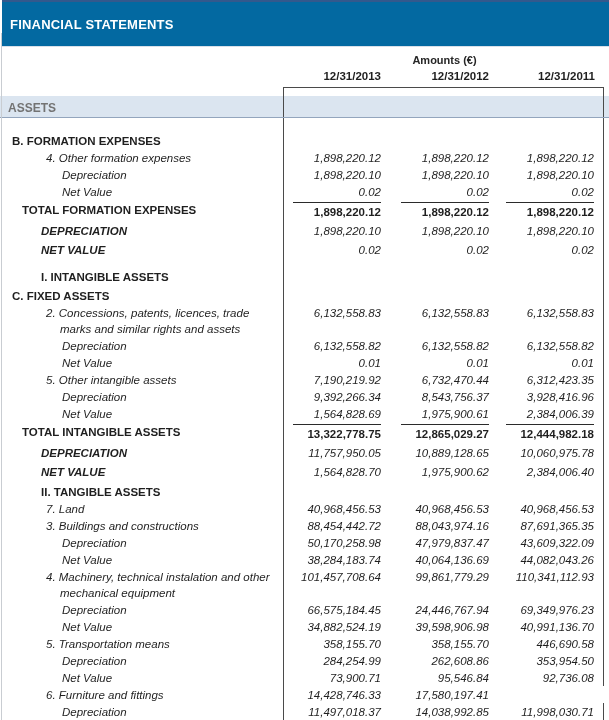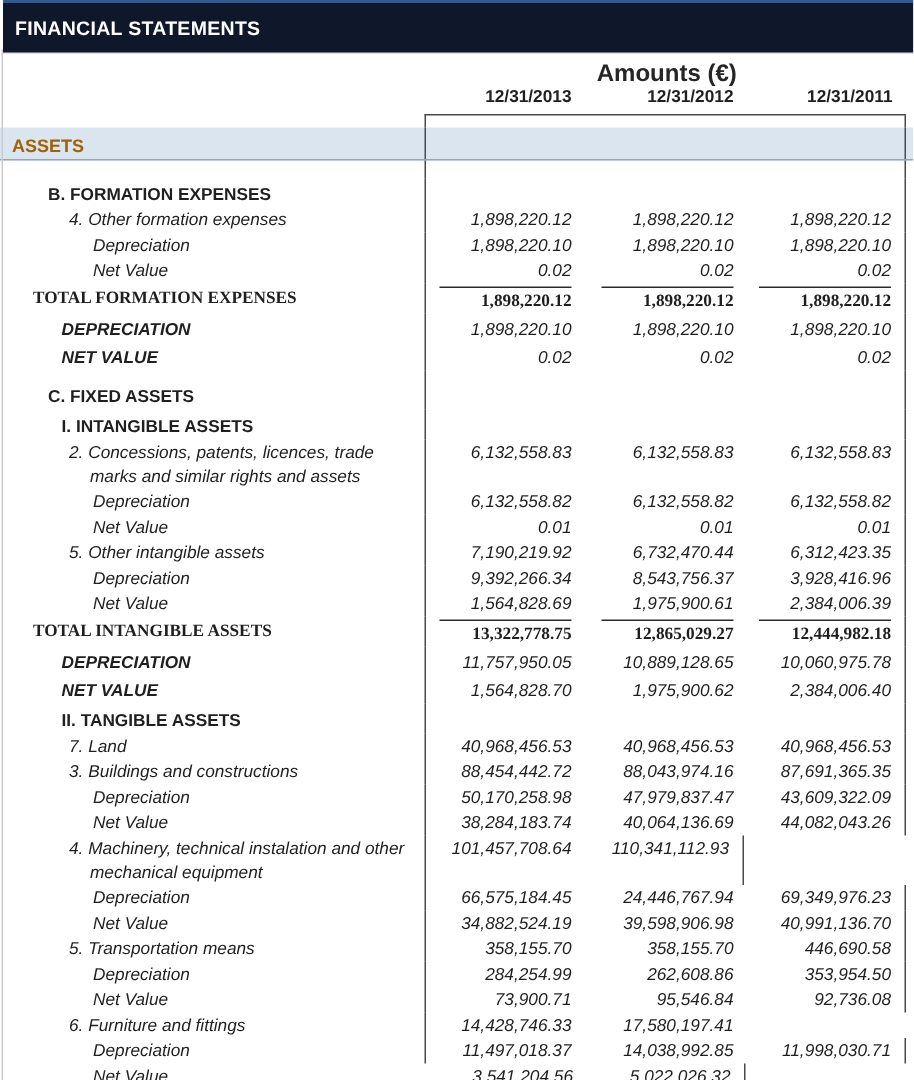--- a/index.html
+++ b/index.html
@@ -12,35 +12,35 @@
     font-family:"Liberation Sans","DejaVu Sans",sans-serif;
     color:#1f1f1f;
   }
   .page-left-edge {
     position:absolute; left:1px; top:33px; bottom:0; width:1px;
     background:#c9cdd2;
   }
   
   .titlebar {
     margin-left:2px;
-    height:36px;
-    background:#0f172a;
+    height:47px;
+    background:#0369a1;
     border-top:2px solid #33598d;
     border-bottom:1px solid #d9e0e9;
     display:flex; align-items:center;
     padding-left:8px;
   }
   .titlebar span {
     color:#ffffff; font-weight:bold; font-size:13px; letter-spacing:.2px;
   }
   
   .amounts {
     margin-left:285px; width:319px;
     margin-top:6px; height:15px;
-    text-align:center; font-weight:bold; font-size:16px; color:#262626;
+    text-align:center; font-weight:bold; font-size:11px; color:#262626;
     line-height:15px;
   }
   .dates { display:flex; height:19px; align-items:flex-start; }
   .dates .label { width:283px; }
   .hval {
     text-align:right; padding-right:9px; padding-bottom:3px;
     font-weight:bold; font-size:12px; color:#262626; line-height:14px;
   }
   .hval.h0 { width:107px; }
   .hval.h1 { width:108px; }
@@ -52,35 +52,35 @@
   .val  { text-align:right; padding-right:9px; }
   .val.c0 { width:107px; border-left:1px solid #4a4a4a; }
   .val.c1 { width:108px; }
   .val.c2 { width:106px; border-right:1px solid #4a4a4a; }
   
   .r-boxlead { height:9px; }
   .r-boxlead .val { border-top:1px solid #4a4a4a; }
   
   .r-band { min-height:22px; background:#dbe5f0; border-bottom:1px solid #93a5bd; }
   .r-band .label {
-    font-weight:bold; font-size:12px; color:#a16207;
+    font-weight:bold; font-size:12px; color:#737373;
     padding-left:8px; padding-top:4px;
   }
   .r-bandgap { height:12px; }
   
   .r-section1 { min-height:19px; } .r-section1 .cell { padding-top:3px; }
-  .r-section1 .label { font-weight:bold; padding-left:32px; }
+  .r-section1 .label { font-weight:bold; padding-left:12px; }
   .r-section2 { min-height:20px; } .r-section2 .cell { padding-top:4px; }
   .r-section2 .label { font-weight:bold; padding-left:41px; }
   .r-item { min-height:17px;font-style:italic; } .r-item .cell { padding-top:1px; }
   .r-item .label { padding-left:60px; text-indent:-14px; }
   .r-detail { min-height:17px; } .r-detail .cell { padding-top:1px; }
   .r-detail .label { font-style:italic; padding-left:62px; }
   .r-detail .val { font-style:italic; }
-  .r-total { min-height:20px;font-family:Liberation Serif, serif; } .r-total .cell { padding-top:2px; }
+  .r-total { min-height:20px; } .r-total .cell { padding-top:2px; }
   .r-total .label { font-weight:bold; padding-left:22px; }
   .r-total .val { font-weight:bold; }
   .r-total .val span {
     display:inline-block; min-width:88px; text-align:right;
     border-top:1px solid #2b2b2b; padding-top:1px;
   }
   .r-subtotal { min-height:19px; } .r-subtotal .cell { padding-top:3px; }
   .r-subtotal .label { font-weight:bold; font-style:italic; padding-left:41px; }
   .r-subtotal .val { font-style:italic; }
   .r-spacer { }
@@ -168,28 +168,28 @@
         <div class="cell val c0"><span>0.02</span></div>
         <div class="cell val c1"><span>0.02</span></div>
         <div class="cell val c2"><span>0.02</span></div>
       </div>
       <div class="row r-spacer" style="height: 7px;">
         <div class="cell label"></div>
         <div class="cell val c0"></div>
         <div class="cell val c1"></div>
         <div class="cell val c2"></div>
       </div>
+      <div class="row r-section2">
+        <div class="cell label"><span>I. INTANGIBLE ASSETS</span></div>
+        <div class="cell val c0"></div>
+        <div class="cell val c1"></div>
+        <div class="cell val c2"></div>
+      </div>
       <div class="row r-section1">
         <div class="cell label"><span>C. FIXED ASSETS</span></div>
-        <div class="cell val c0"></div>
-        <div class="cell val c1"></div>
-        <div class="cell val c2"></div>
-      </div>
-      <div class="row r-section2">
-        <div class="cell label"><span>I. INTANGIBLE ASSETS</span></div>
         <div class="cell val c0"></div>
         <div class="cell val c1"></div>
         <div class="cell val c2"></div>
       </div>
       <div class="row r-item">
         <div class="cell label"><span>2. Concessions, patents, licences, trade marks and similar rights and assets</span></div>
         <div class="cell val c0"><span>6,132,558.83</span></div>
         <div class="cell val c1"><span>6,132,558.83</span></div>
         <div class="cell val c2"><span>6,132,558.83</span></div>
       </div>
@@ -267,20 +267,21 @@
       </div>
       <div class="row r-detail">
         <div class="cell label"><span>Net Value</span></div>
         <div class="cell val c0"><span>38,284,183.74</span></div>
         <div class="cell val c1"><span>40,064,136.69</span></div>
         <div class="cell val c2"><span>44,082,043.26</span></div>
       </div>
       <div class="row r-item">
         <div class="cell label"><span>4. Machinery, technical instalation and other mechanical equipment</span></div>
         <div class="cell val c0"><span>101,457,708.64</span></div>
+        <div class="cell val c1"><span>99,861,779.29</span></div>
         <div class="cell val c2"><span>110,341,112.93</span></div>
       </div>
       <div class="row r-detail">
         <div class="cell label"><span>Depreciation</span></div>
         <div class="cell val c0"><span>66,575,184.45</span></div>
         <div class="cell val c1"><span>24,446,767.94</span></div>
         <div class="cell val c2"><span>69,349,976.23</span></div>
       </div>
       <div class="row r-detail">
         <div class="cell label"><span>Net Value</span></div>

